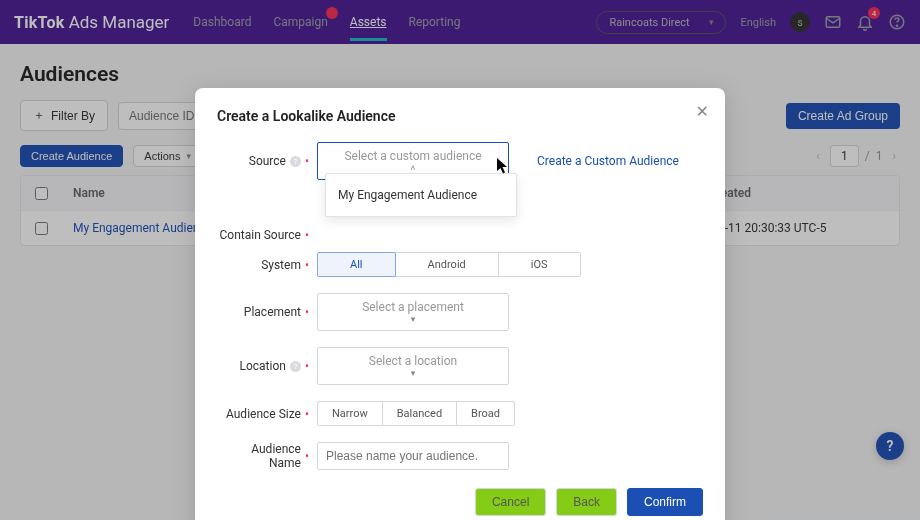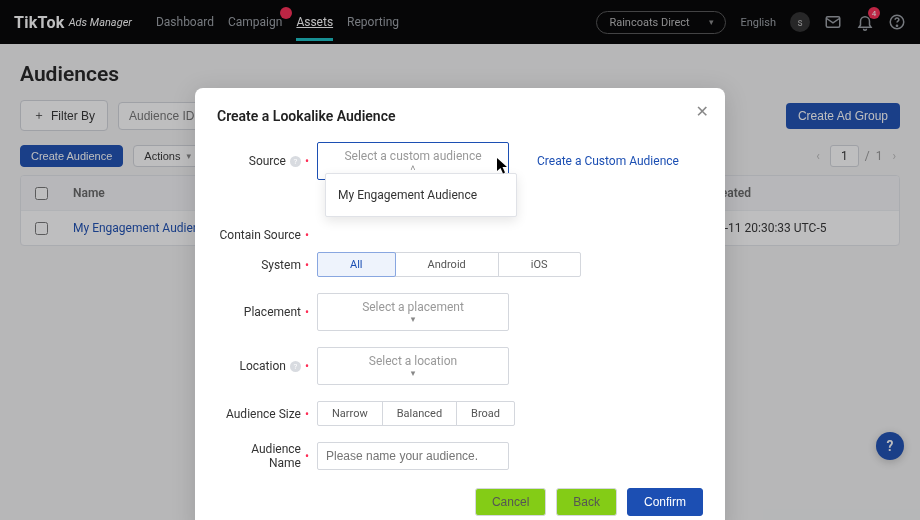--- a/index.html
+++ b/index.html
@@ -9,30 +9,30 @@
     color: #333;
     background: #f5f5f5;
     width: 920px;
     height: 520px;
     overflow: hidden;
     position: relative;
   }
   
   .topbar {
     height: 44px;
-    background: #000000;
+    background: #4c1d95;
     display: flex;
     align-items: center;
     padding: 0 14px;
     color: #ccc;
     font-size: 12px;
   }
   .brand { color: #fff; font-weight: 700; font-size: 16px; letter-spacing: 0.3px; margin-right: 4px;}
-  .brand-sub { color: #fff; font-size: 11px; margin-right: 24px; align-self: center; font-style: italic; }
-  .nav { display: flex; gap: 14px; align-items: center; }
+  .brand-sub { color: #fff; font-size: 17px; margin-right: 24px; align-self: center; }
+  .nav { display: flex; gap: 22px; align-items: center; }
   .nav-item { color: #9ba0a6; cursor: pointer; position: relative; padding: 4px 0; }
   .nav-item.active { color: #fff; text-decoration: underline; }
   .nav-item.active::after {
     content: ""; position: absolute; left: 0; right: 0; bottom: -8px;
     height: 3px; background: #18c0c4;
   }
   .dot-badge { position: absolute; top: -4px; right: -10px; width: 12px; height: 12px;
     background: #fe2c55; border-radius: 50%; color: #fff; font-size: 8px;
     display: flex; align-items: center; justify-content: center; }
   .top-right { margin-left: auto; display: flex; align-items: center; gap: 14px; }

